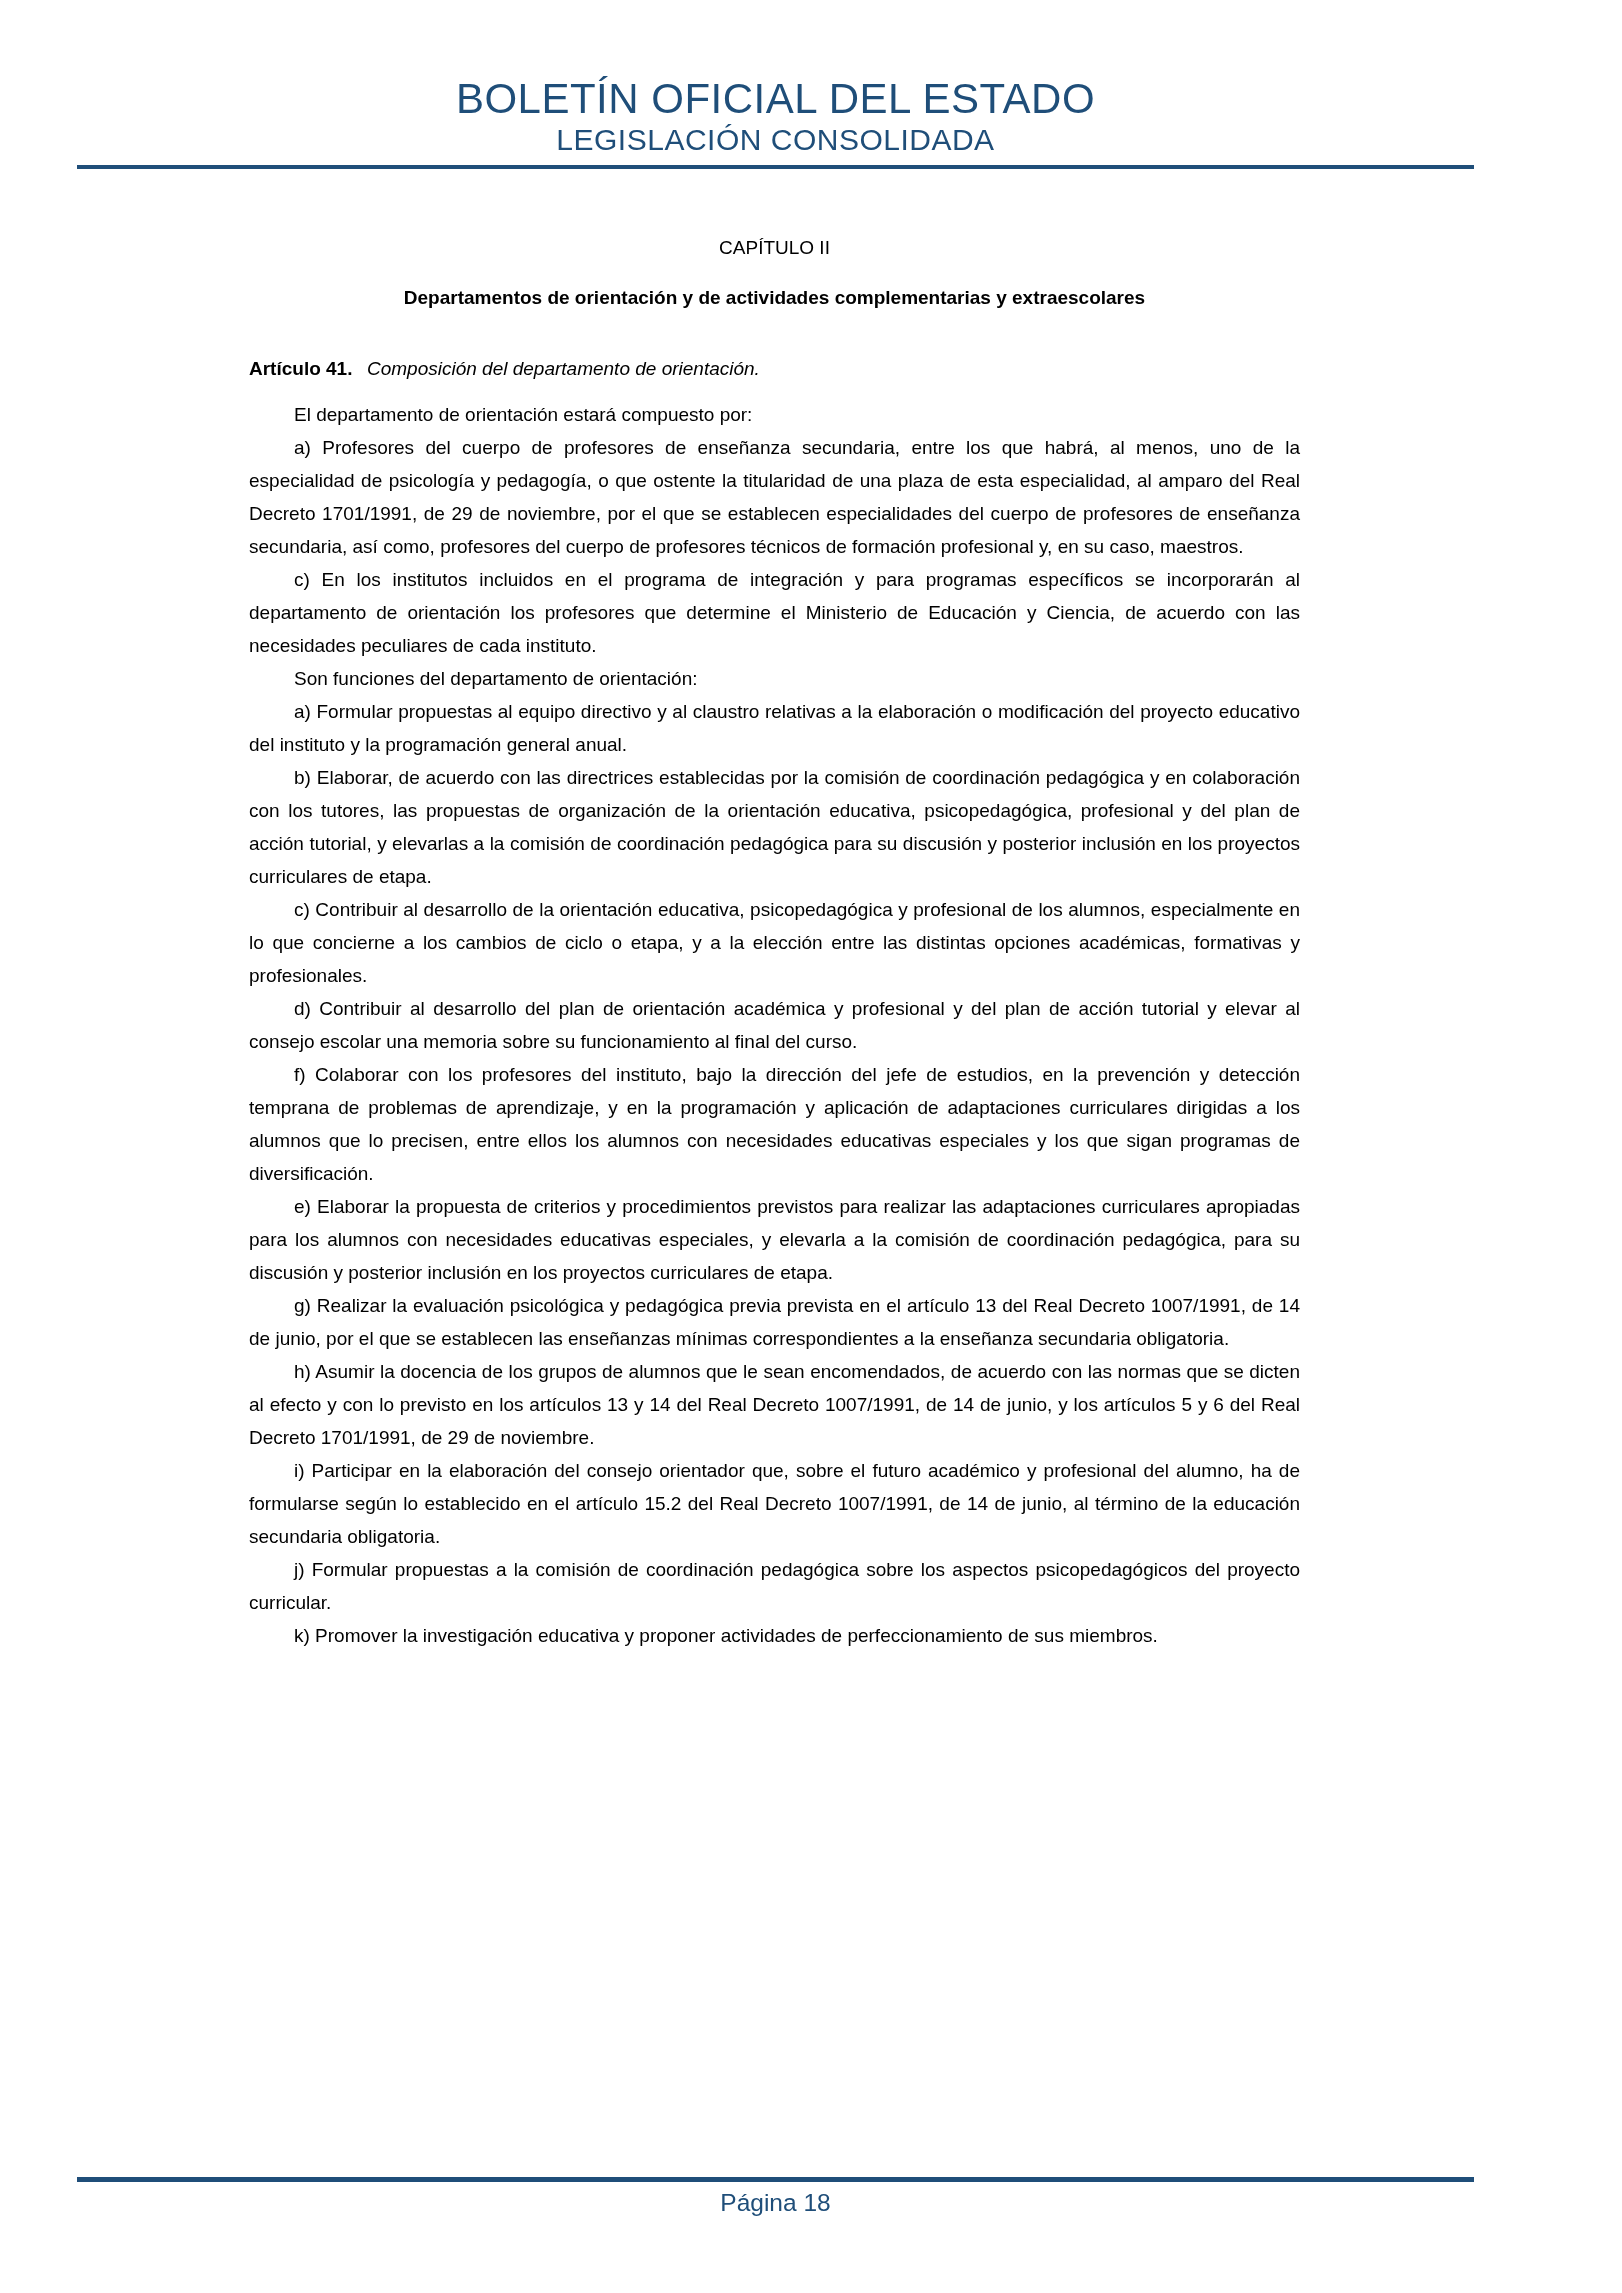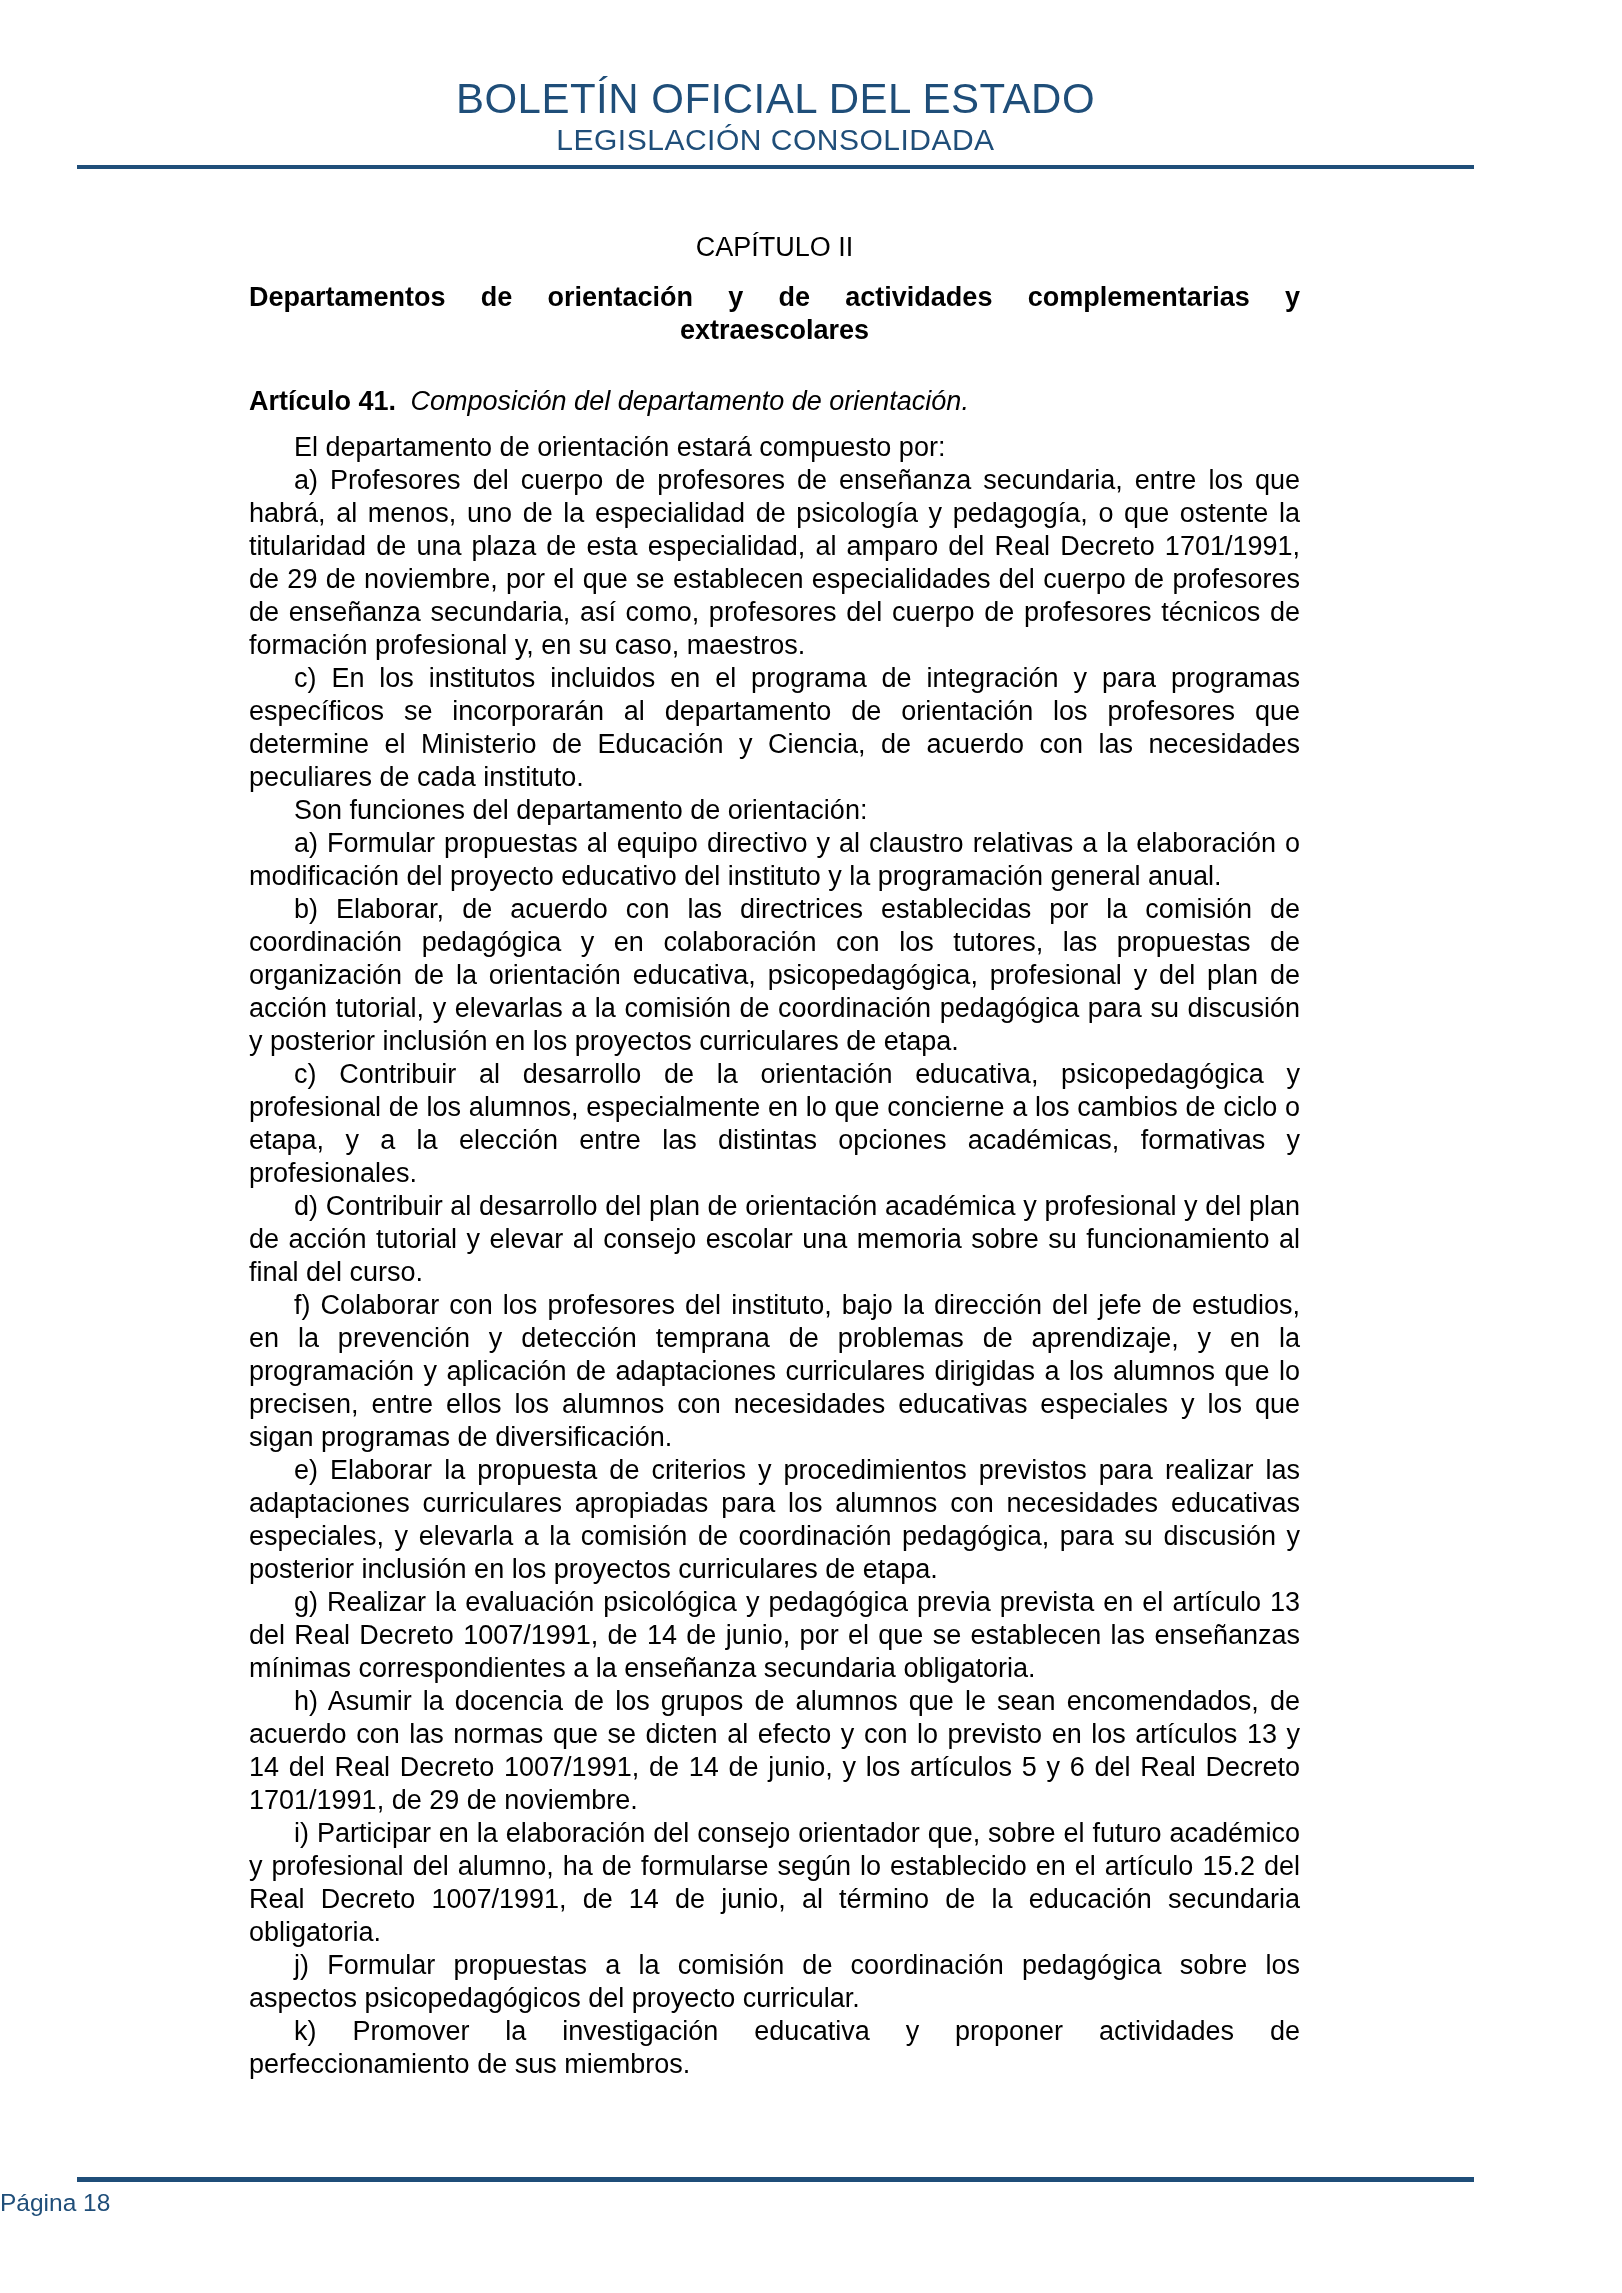--- a/index.html
+++ b/index.html
@@ -36,21 +36,21 @@
   }
   .rule {
     height: 4.5px;
     background: #1f4e79;
     margin: 10px 77px 0 77px;
   }
 
   
   .content {
     margin: 0 251px 0 249px;
-    font-size: 27px;
+    font-size: 19px;
     line-height: 33px;
     text-align: justify;
   }
   .capitulo {
     margin-top: 62px;
     text-align: center;
     font-weight: 400;
   }
   .chapter-title {
     margin-top: 17.3px;
@@ -77,20 +77,21 @@
   
   .footer {
     position: absolute;
     left: 0;
     right: 0;
     top: 2177px;
   }
   .footer .rule { margin-top: 0; }
   .page-number {
     margin-top: 8.2px;
+    text-align: center;
     color: #1f4e79;
     font-size: 24.5px;
     line-height: 25.5px;
   }
 </style>
 </head>
 <body>
 
 <div class="page">
 

